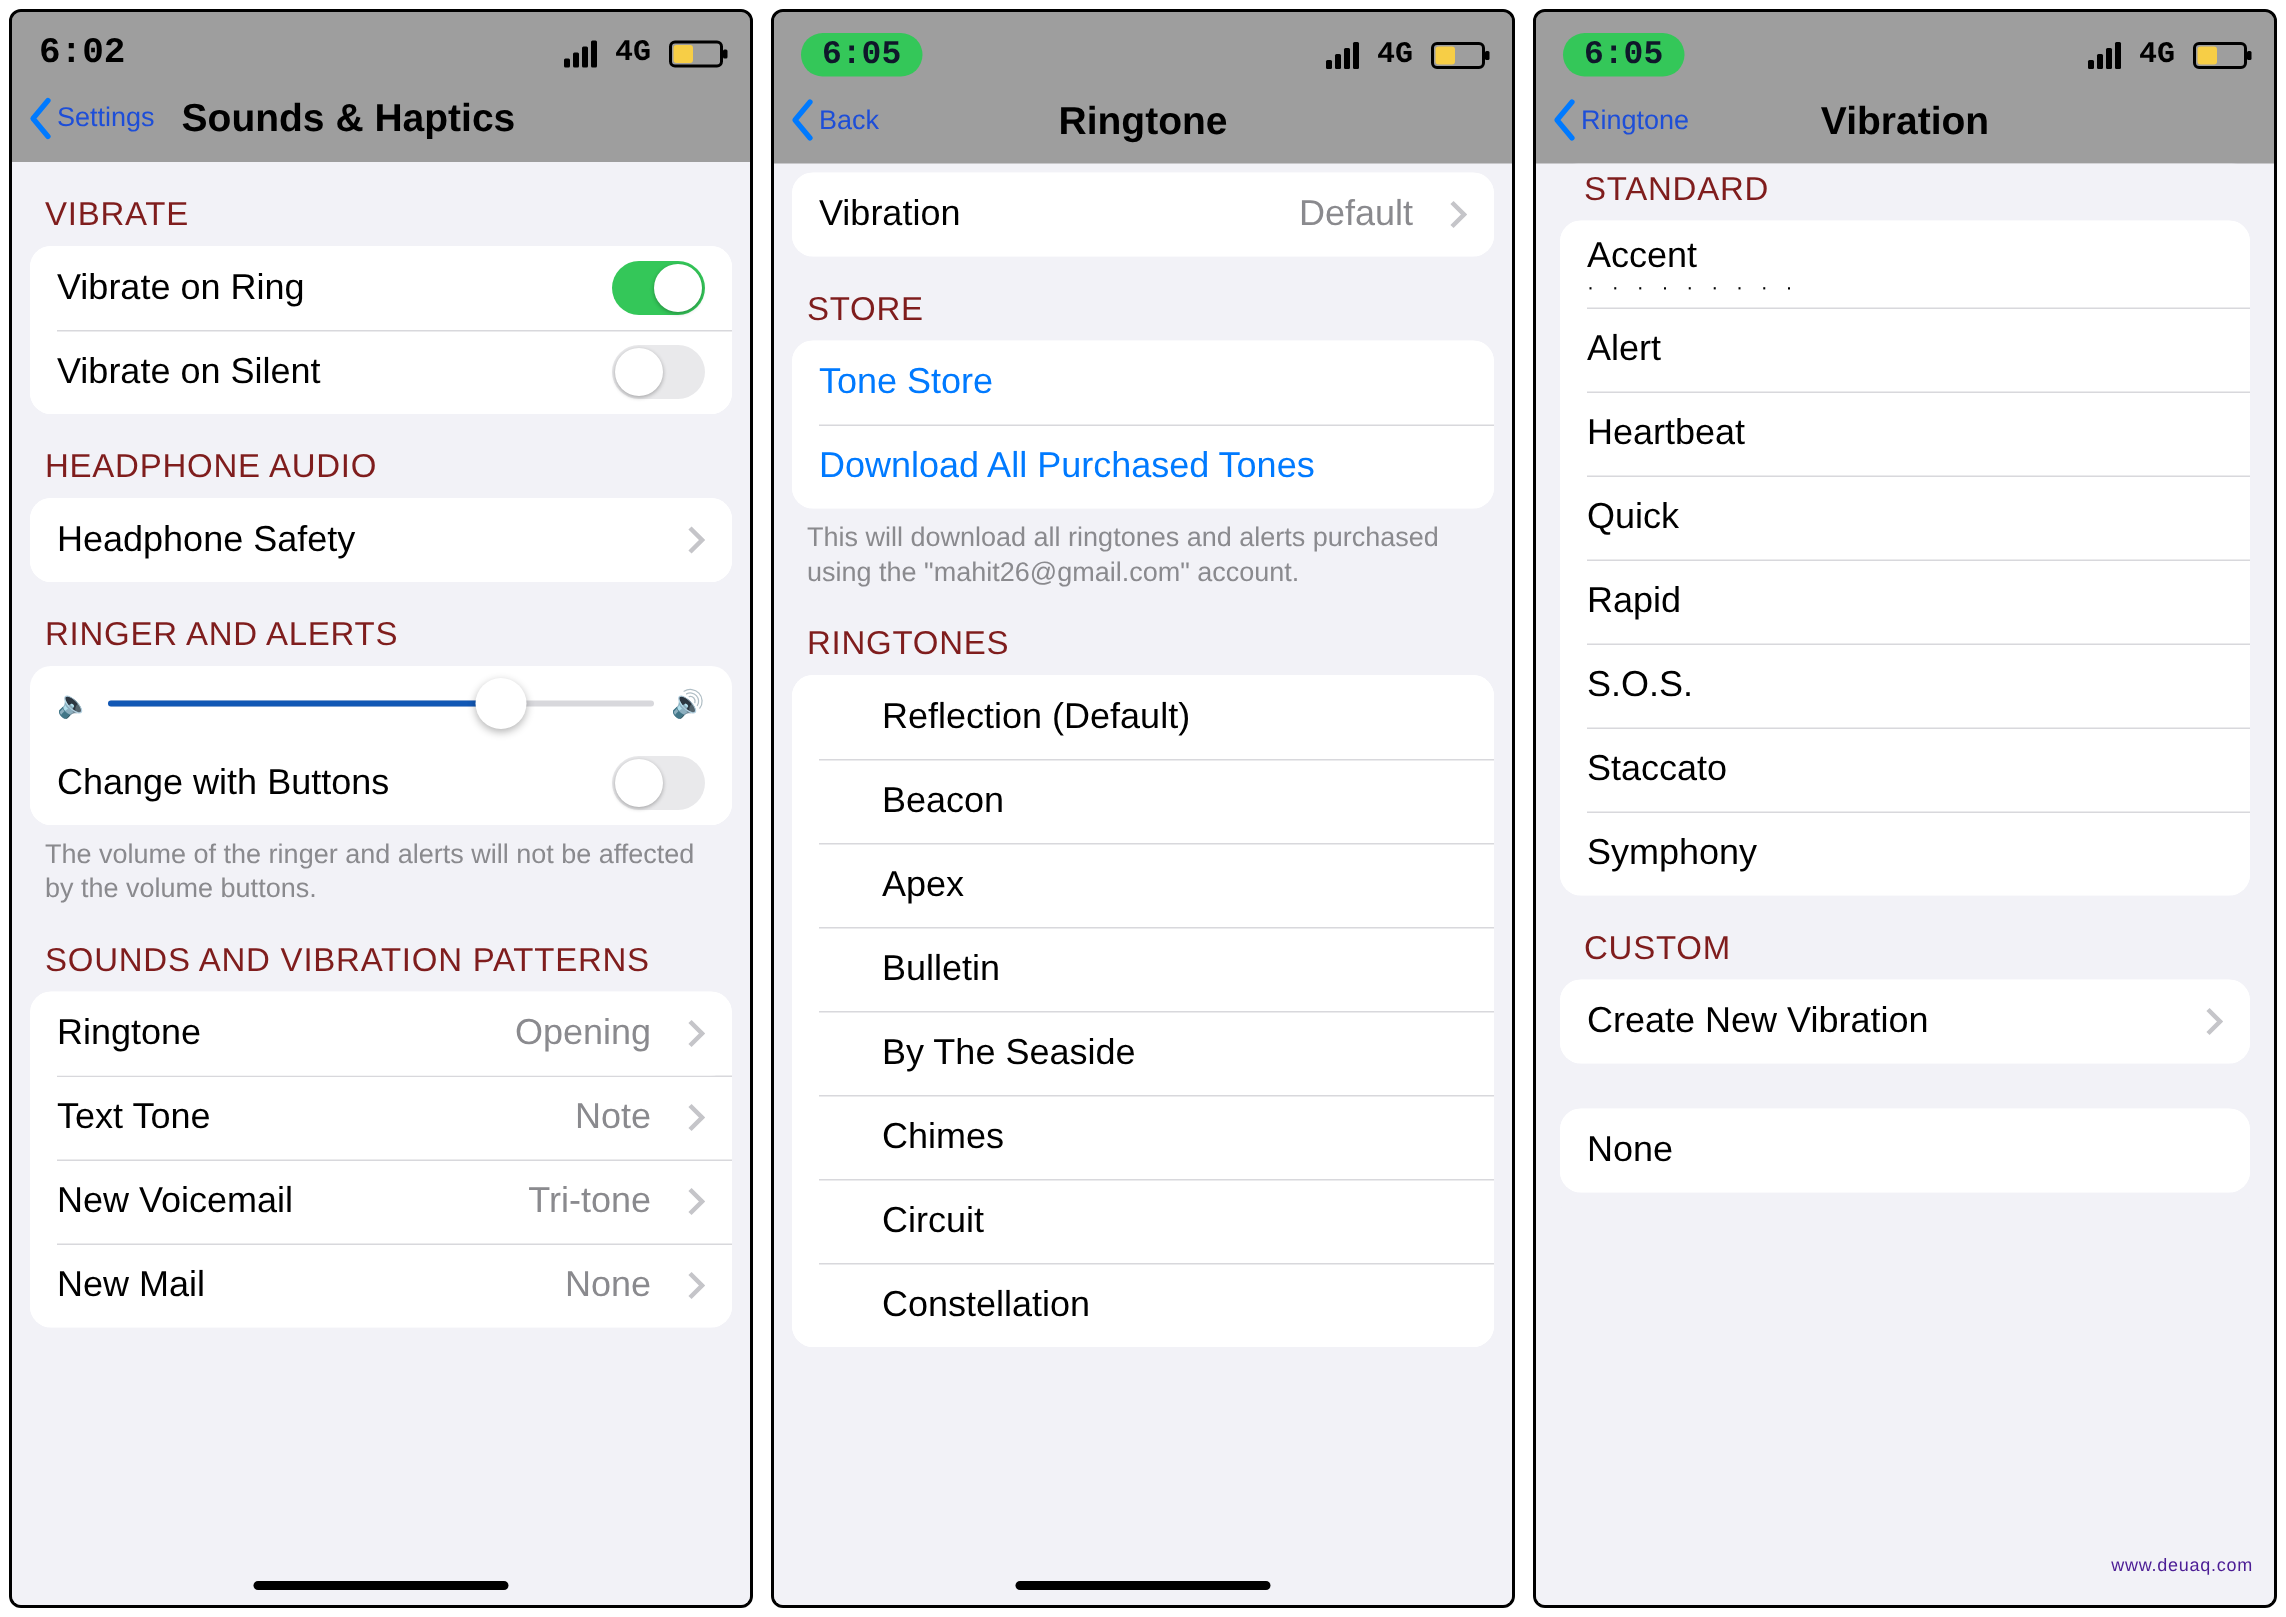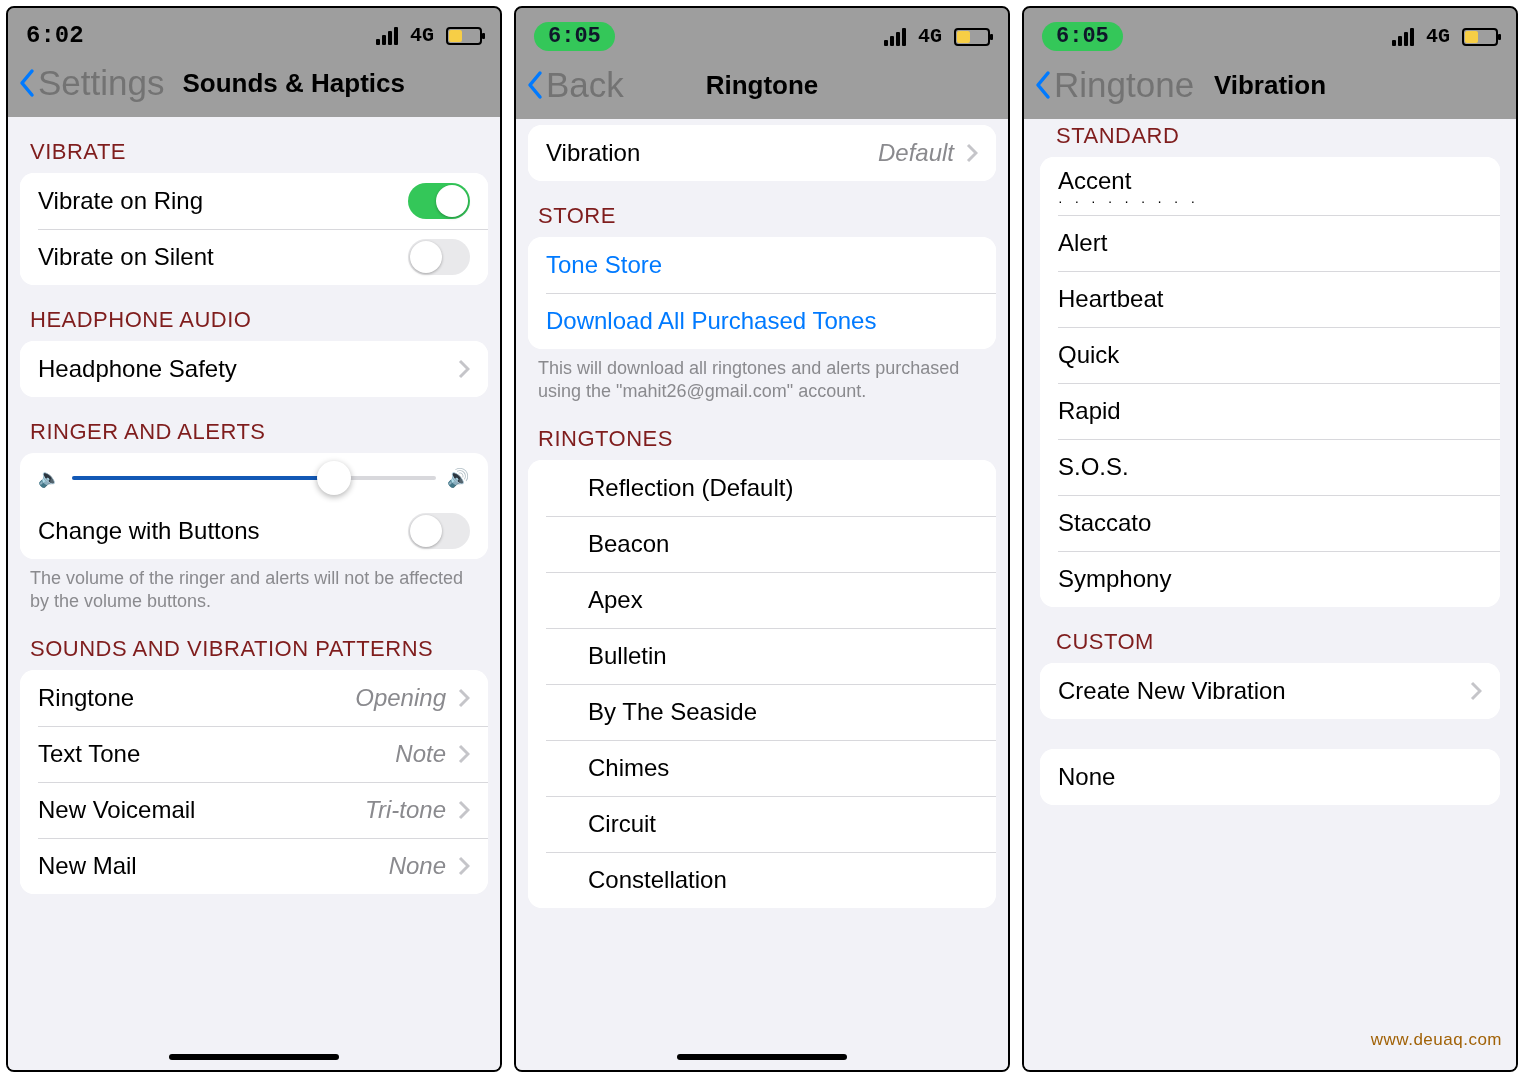--- a/index.html
+++ b/index.html
@@ -92,22 +92,22 @@
   .navbar {
     display:flex;
     align-items:center;
     padding: 8px 10px 14px 10px;
     position:relative;
     z-index:2;
   }
   .back {
     display:flex;
     align-items:center;
-    color:#737373;
-    font-size:35px;
+    color:#1d4ed8;
+    font-size:18px;
   }
   .back svg { width:18px; height:30px; margin-right:2px; }
   .nav-title {
     position:absolute;
     left:0; right:0;
     text-align:center;
     font-size:26px;
     font-weight:600;
     pointer-events:none;
   }
@@ -153,22 +153,21 @@
     position:absolute;
     left:18px; right:0; top:0;
     height:1px;
     background:#d8d8dc;
   }
   .row .value {
     color:#8a8a8e;
     font-size:24px;
     display:flex;
     align-items:center;
-    gap:12px;
-    font-style:italic;
+    gap:24px;
   }
   .chevron {
     width:12px; height:20px;
   }
   .chevron path { stroke:#c5c5c9; stroke-width:3; fill:none; }
   .toggle {
     width:62px; height:36px;
     border-radius:18px;
     position:relative;
   }
@@ -251,22 +250,22 @@
   .phone3-group {
     margin:0 12px;
     background:#fff;
     border-radius:14px;
     overflow:hidden;
   }
   .watermark {
     position:absolute;
     bottom:20px;
     right:14px;
-    font-size:17px;
-    color:#a16207;
+    font-size:12px;
+    color:#4c1d95;
     z-index:6;
     letter-spacing:0.5px;
   }
 </style>
 </head>
 <body>
 
 <div class="phone">
   <div class="statusbar">
     <span>6:02</span>

